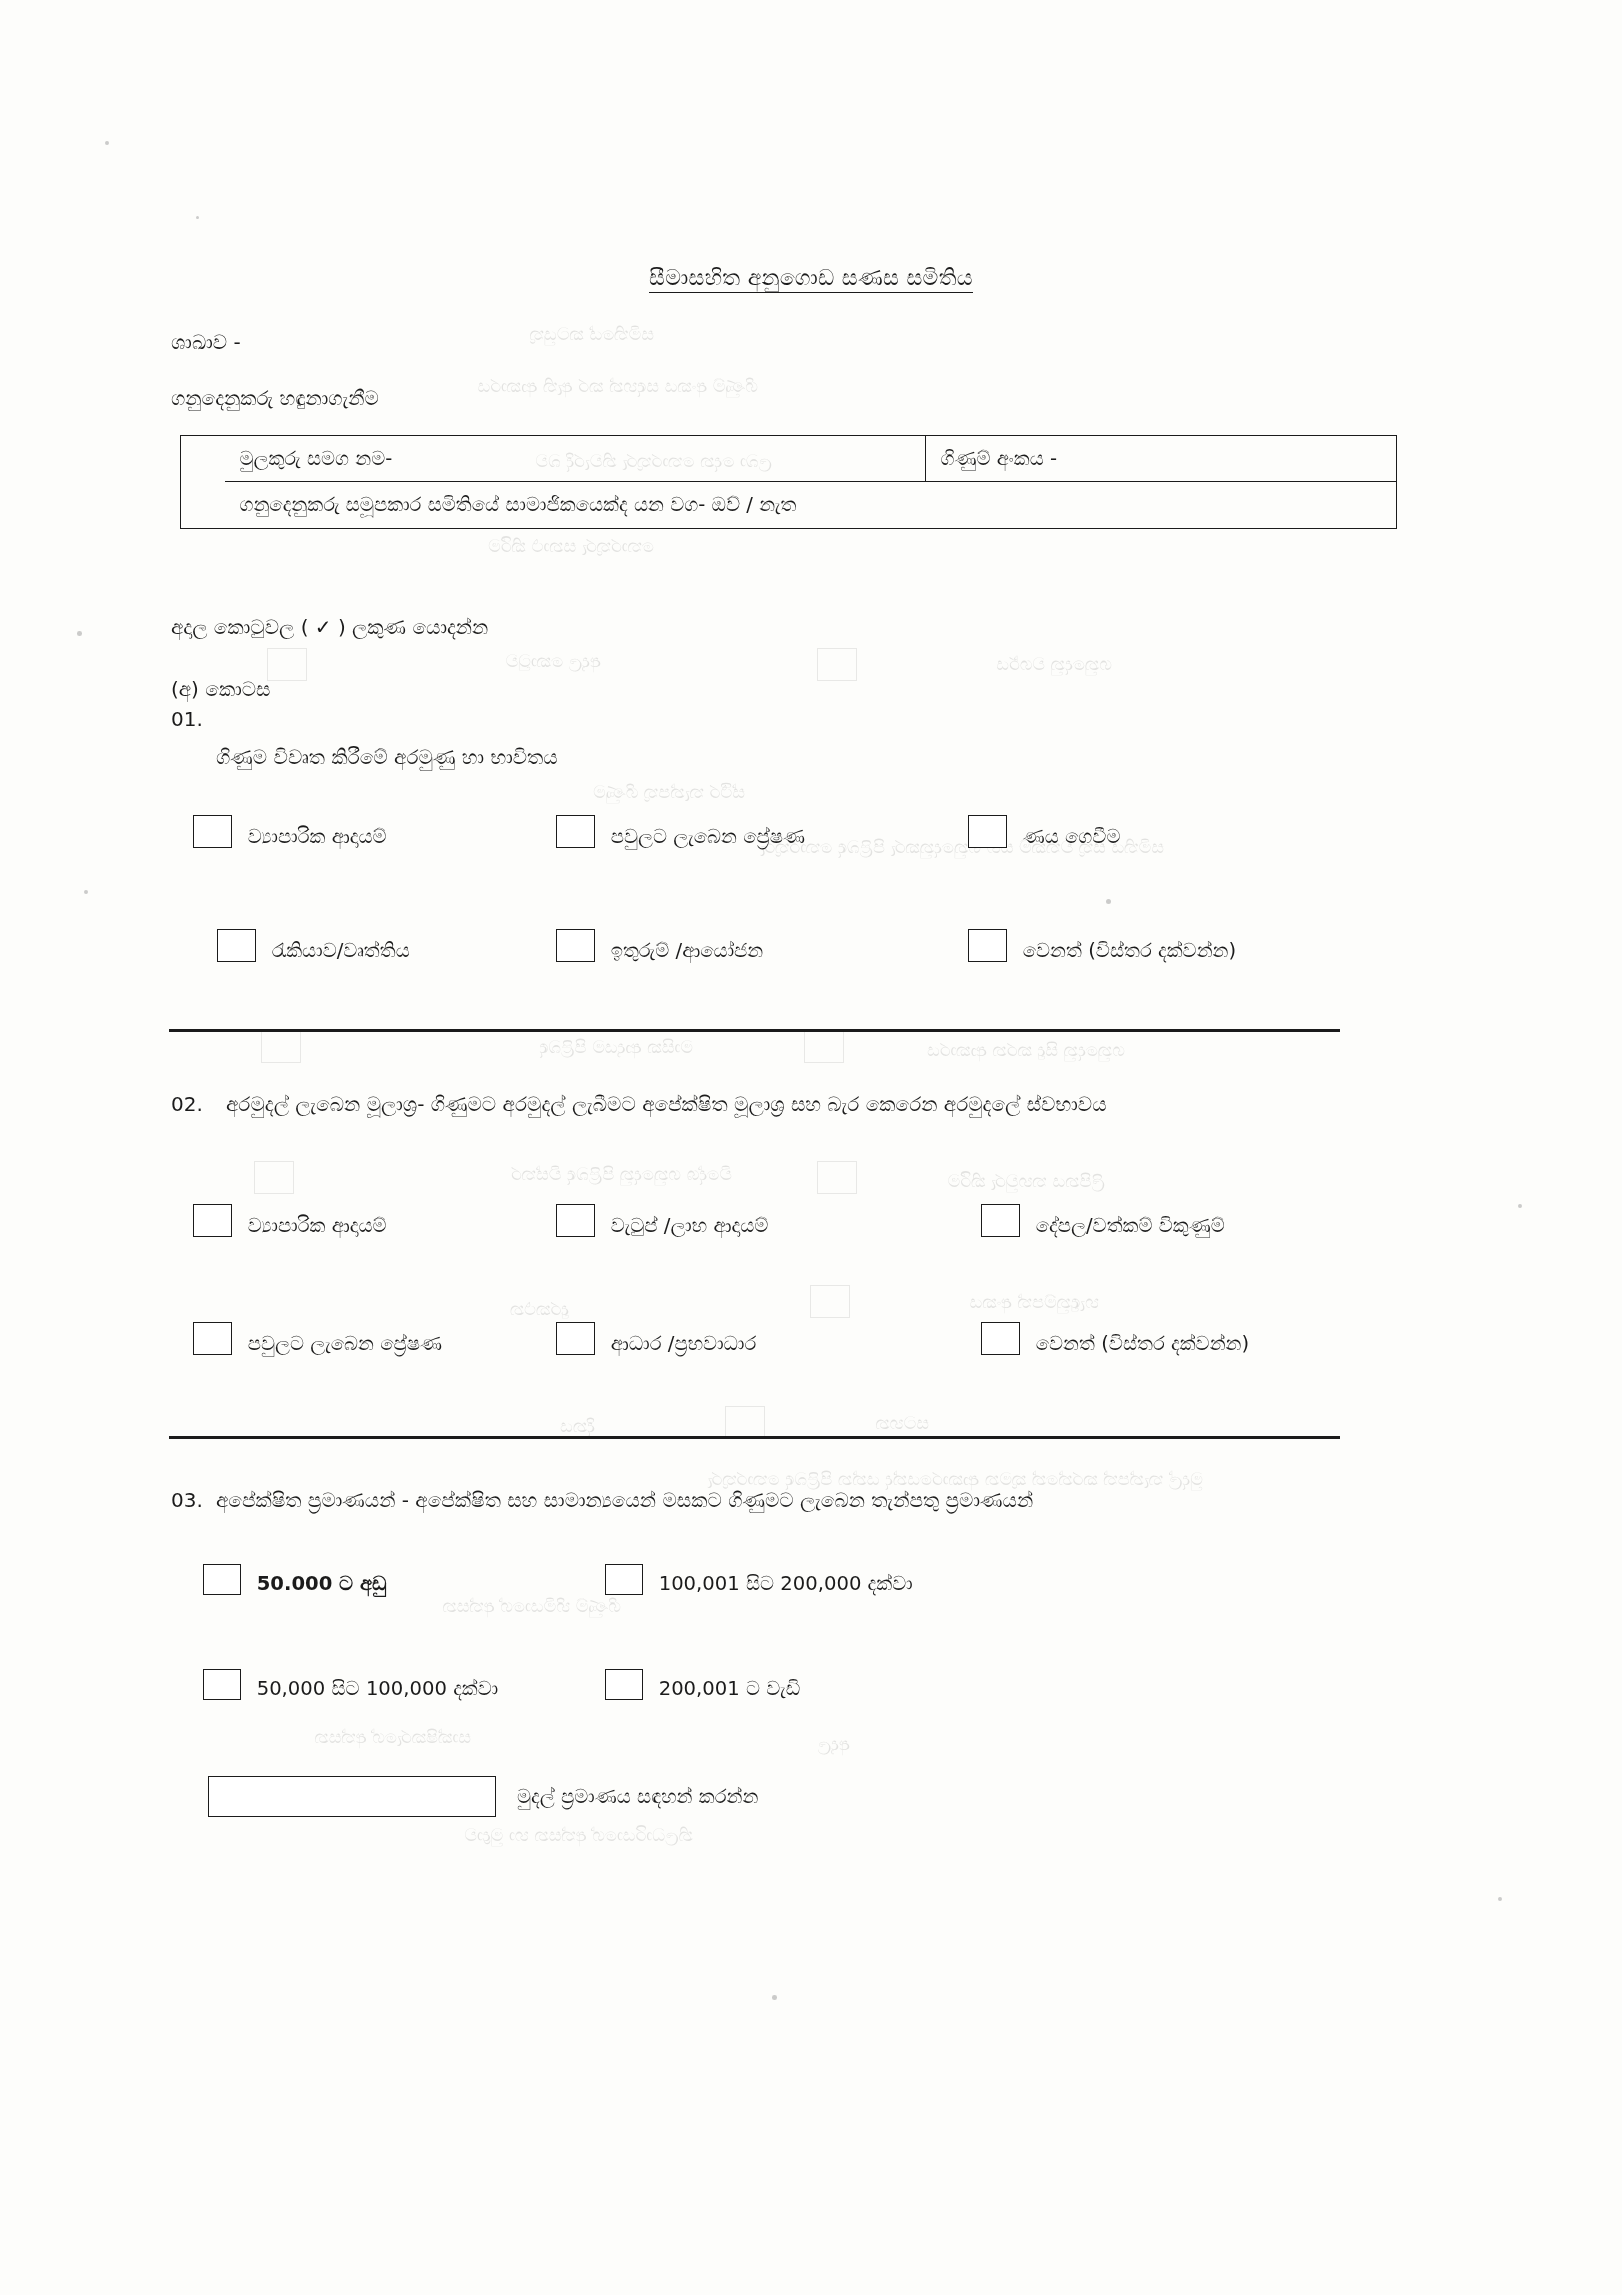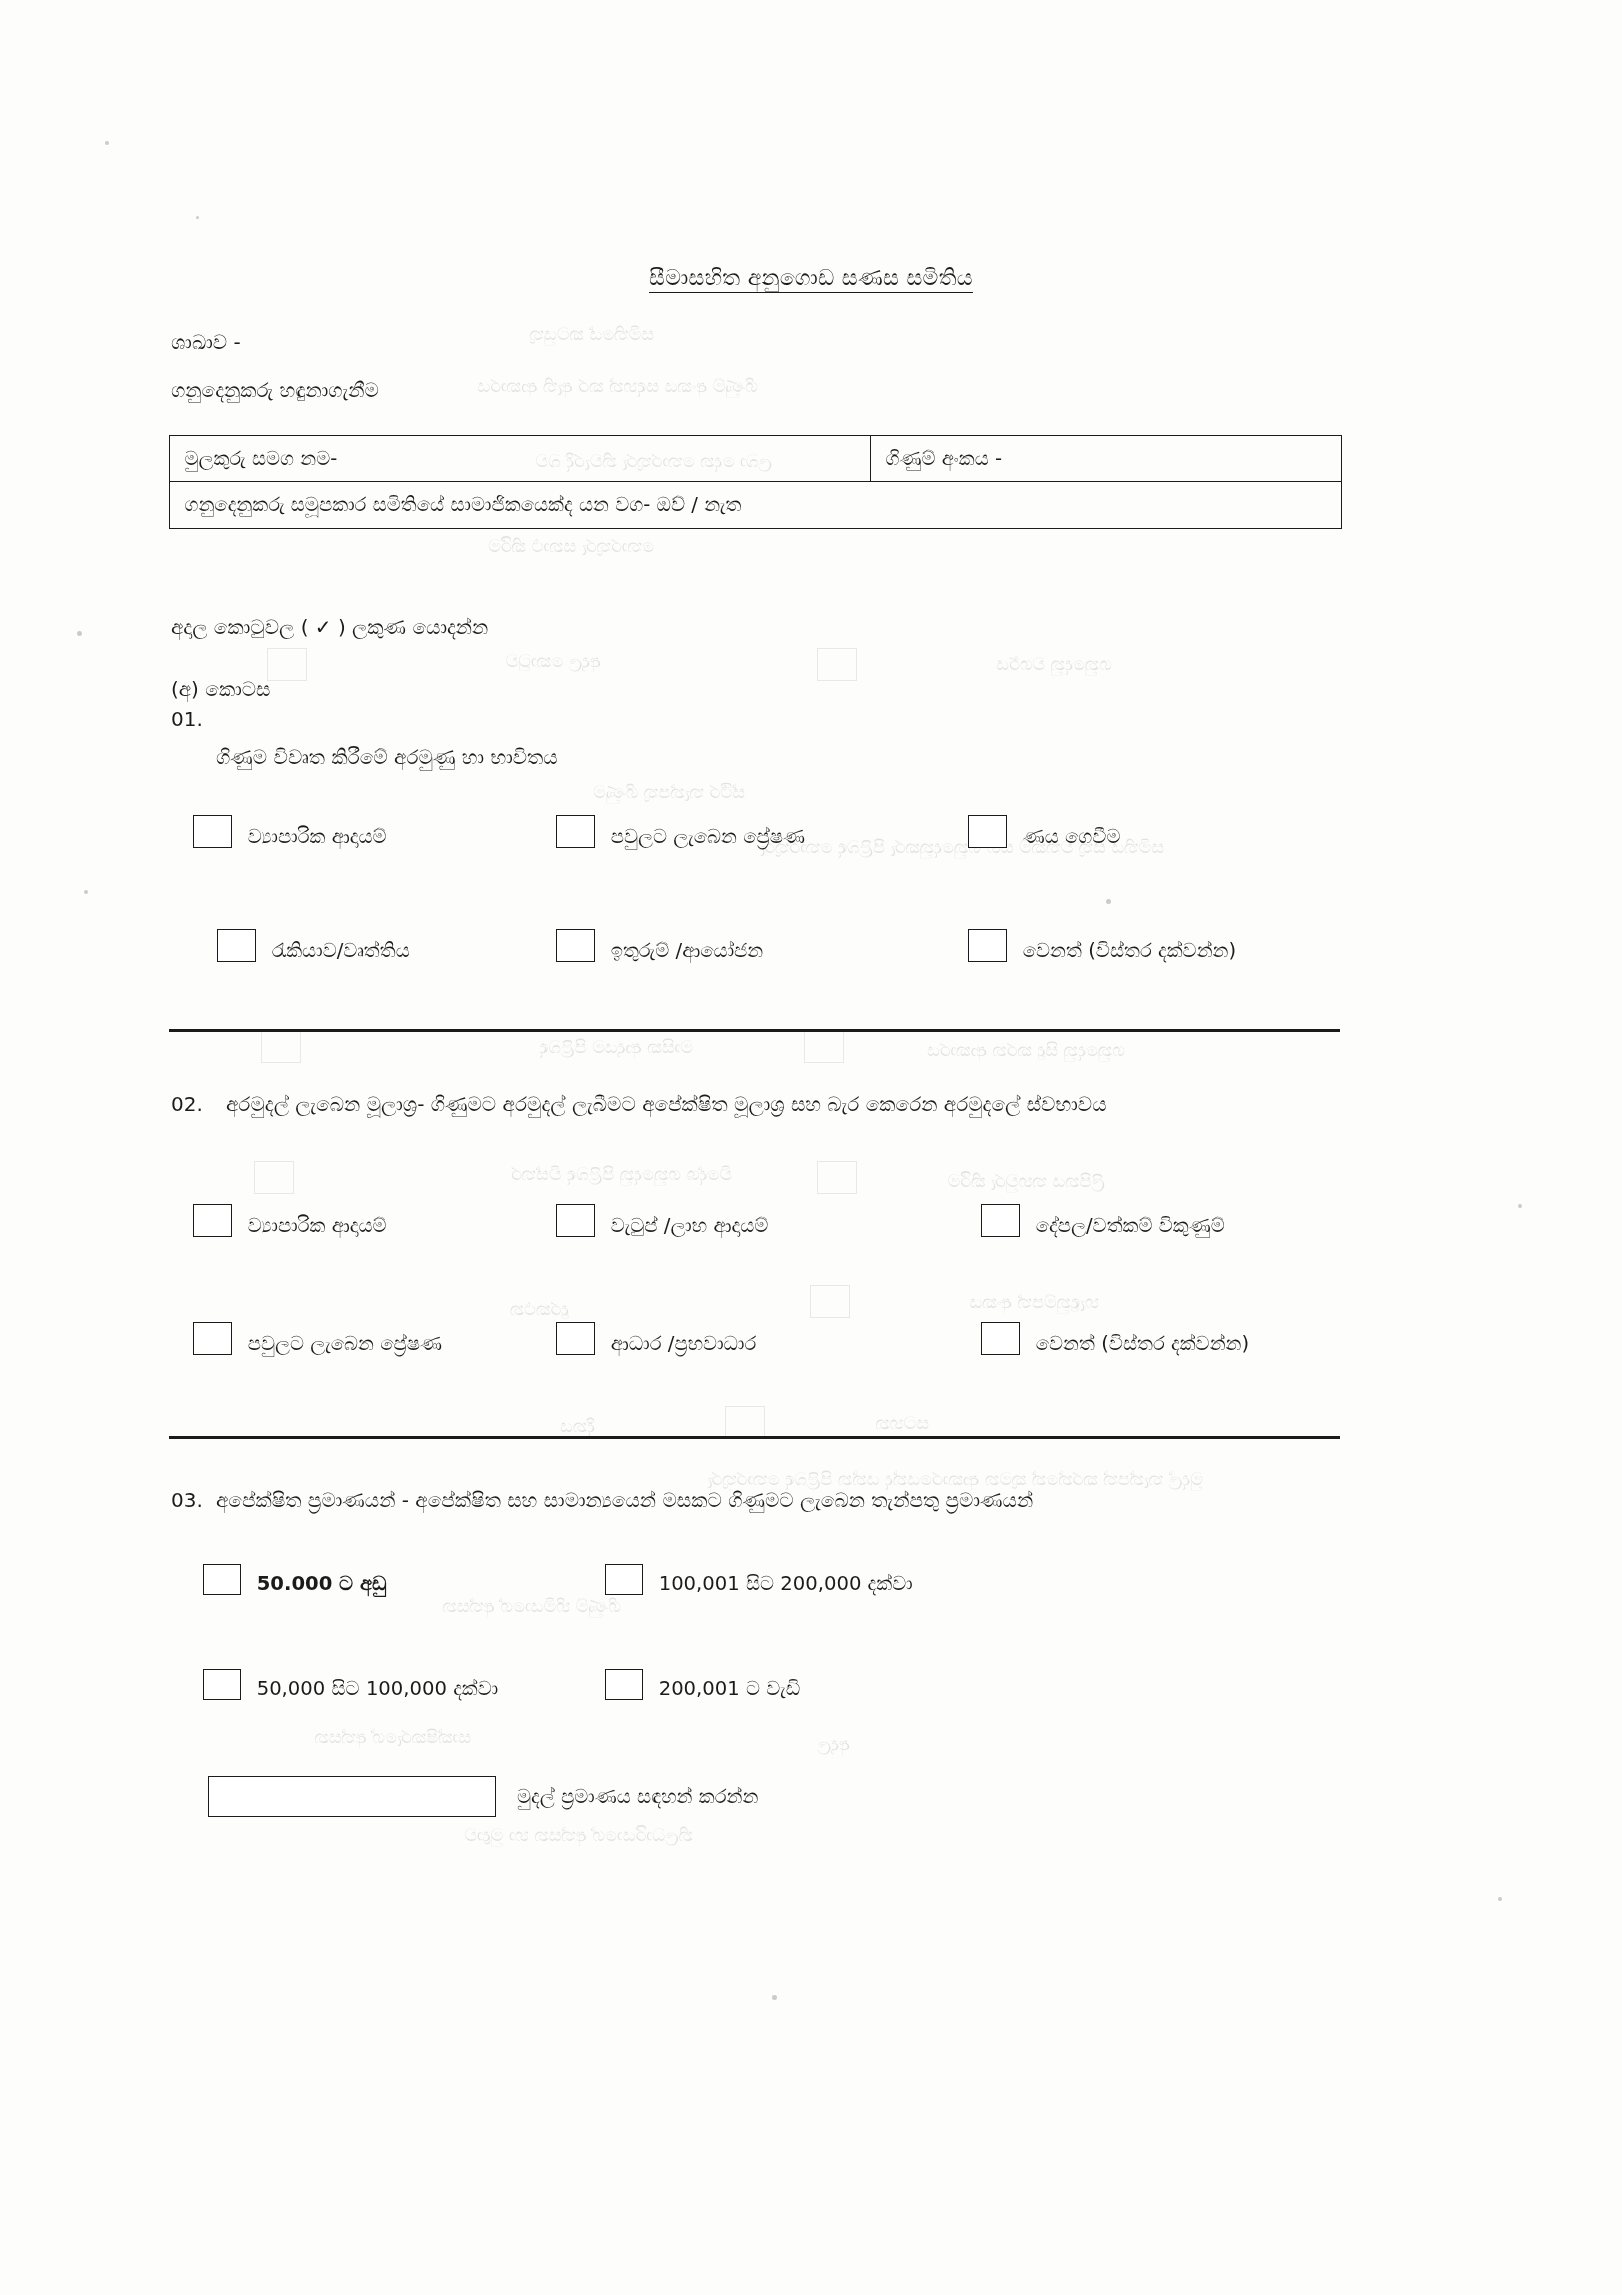--- a/index.html
+++ b/index.html
@@ -78,24 +78,25 @@
   }
 
   .line-label {
     position: absolute;
     font-size: 20px;
   }
 
   
   .id-table {
     position: absolute;
-    left: 169px;
+    left: 180px;
     top: 435px;
     width: 1171px;
     border: 1.3px solid #1b1b1b;
+    padding-left: 44px;
   }
   .id-row {
     display: flex;
     border-bottom: 1.3px solid #1b1b1b;
   }
   .id-row:last-child { border-bottom: none; }
   .id-cell {
     padding: 10.5px 13px 11.8px 14.4px;
     font-size: 19.6px;
     box-sizing: border-box;
@@ -212,21 +213,21 @@
   <div class="speck" style="left:1498px; top:1897px; width:3.9px; height:3.9px;"></div>
 
   <div class="content">
 
     <div class="doc-title">
       <span>සීමාසහිත අනුගොඩ සණස සමිතිය</span>
     </div>
 
     <div class="line-label" style="left:171px; top:330px;">ශාඛාව -</div>
 
-    <div class="line-label" style="left:171px; top:378px;">ගනුදෙනුකරු හඳුනාගැනීම</div>
+    <div class="line-label" style="left:171px; top:386px;">ගනුදෙනුකරු හඳුනාගැනීම</div>
 
     <div class="id-table">
       <div class="id-row">
         <div class="id-cell left">මුලකුරු සමග නම-</div>
         <div class="id-cell right">ගිණුම් අංකය -</div>
       </div>
       <div class="id-row">
         <div class="id-cell full">ගනුදෙනුකරු සමූපකාර සමිතියේ සාමාජිකයෙක්ද යන වග- ඔව් / නැත</div>
       </div>
     </div>

